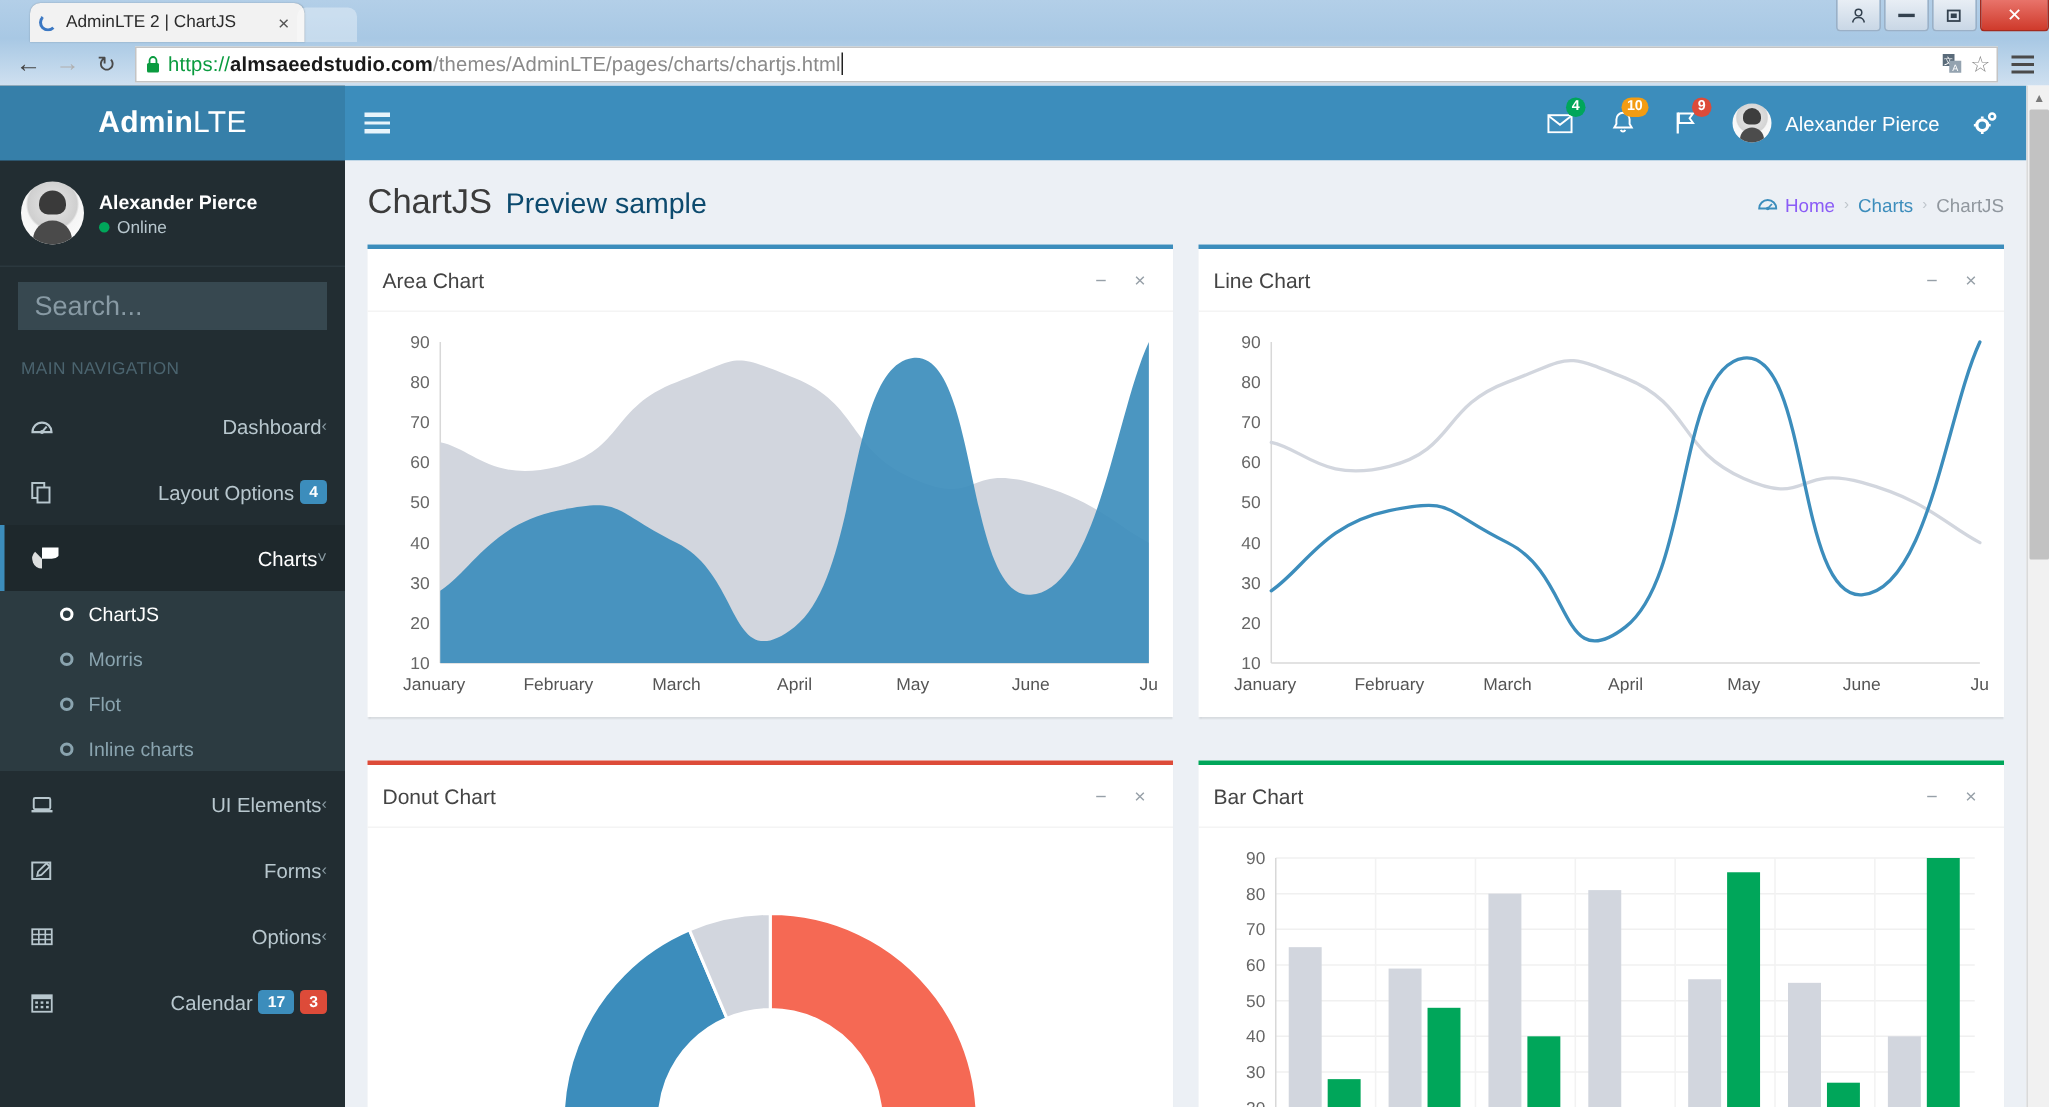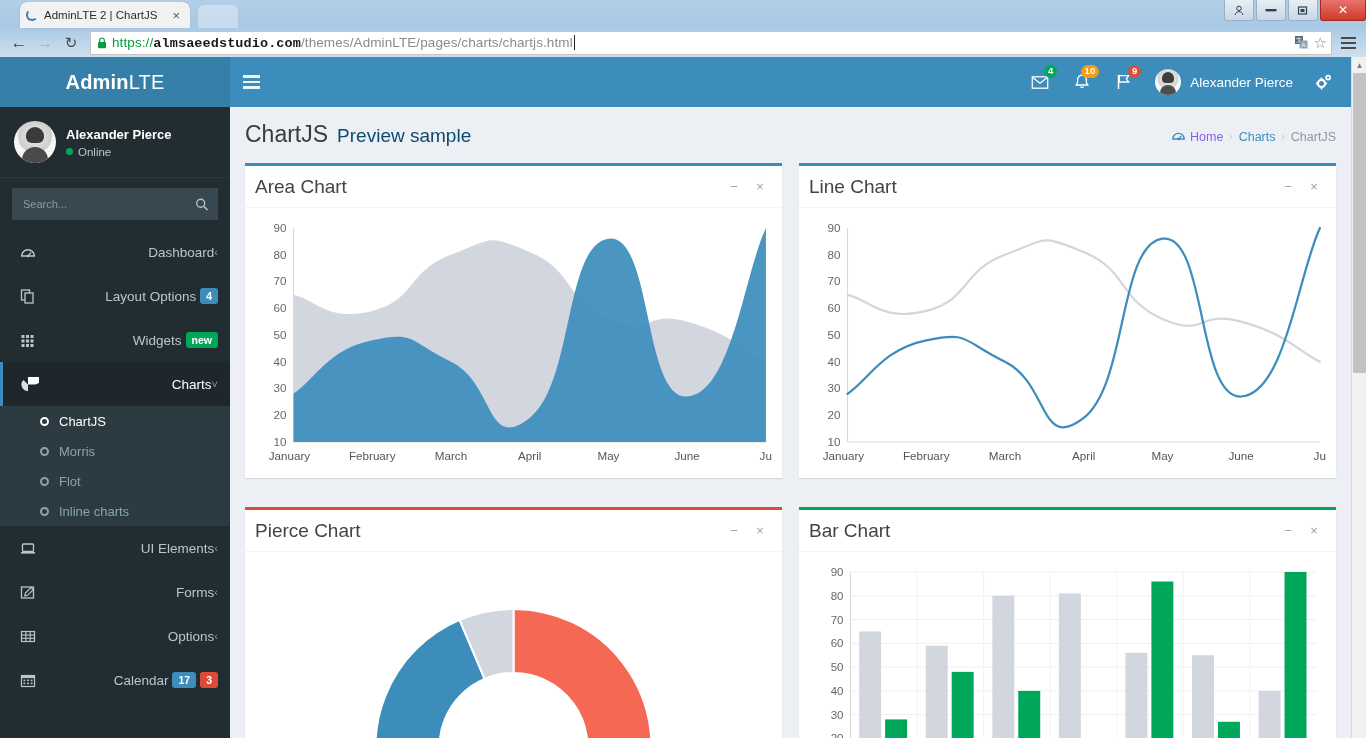--- a/index.html
+++ b/index.html
@@ -10,21 +10,21 @@
     background: #d6e4f0;
   }
 
   
   #browser-chrome {
     position: absolute; top: 0; left: 0; width: 1366px; height: 57px;
     background: linear-gradient(180deg,#b3cfe8 0%, #a8c8e4 45%, #cfe0f0 100%);
   }
   #titlebar { position: relative; height: 28px; }
   .tab {
-    position: absolute; left: 20px; top: 2px; width: 170px; height: 26px;
+    position: absolute; left: 20px; top: 2px; width: 183px; height: 26px;
     background: #f2f2f2;
     border-radius: 7px 7px 0 0;
     box-shadow: 0 0 1px rgba(0,0,0,.3);
     display: flex; align-items: center; padding: 0 6px;
   }
   .tab-spinner {
     width: 12px; height: 12px; border-radius: 50%;
     border: 2px solid #3b78c3; border-top-color: transparent; border-right-color: transparent;
     margin-right: 6px; flex: none;
   }
@@ -62,21 +62,21 @@
   .navbtn.fwd { color: #b0b0b0; font-size: 16px; }
   .navbtn.reload { font-size: 15px; color: #4a4a4a; }
   .urlbox {
     flex: 1; height: 24px; margin: 0 4px 0 6px; background: #fff;
     border: 1px solid #c4c4c4; display: flex; align-items: center;
     padding: 0 6px; position: relative;
   }
   .lock { color: #0a9b3f; font-size: 12px; margin-right: 5px; }
   .url { font-size: 13.5px; color: #8a8a8a; white-space: nowrap; letter-spacing: .1px; }
   .url .scheme { color: #0a9b3f; }
-  .url .host { color: #1a1a1a; font-weight: 600; font-family: Liberation Mono, monospace; }
+  .url .host { color: #1a1a1a; font-weight: 600; }
   .url-caret {
     display:inline-block; width: 1px; height: 15px; background: #222;
     vertical-align: -3px; margin-left: 1px;
   }
   .url-icons { position: absolute; right: 4px; display: flex; align-items: center; gap: 6px; }
   .icon-translate { font-size: 11px; color: #555; }
   .icon-star { font-size: 15px; color: #8a8a8a; }
   .menu-btn { width: 24px; display: flex; flex-direction: column; gap: 3px; align-items: center; cursor: pointer; }
   .menu-btn span { display: block; width: 15px; height: 2px; background: #4a4a4a; }
 
@@ -134,21 +134,21 @@
   .userinfo .nm { color: #fff; font-size: 13px; font-weight: bold; }
   .userinfo .st { color: #b8c7ce; font-size: 11.5px; margin-top: 4px; display: flex; align-items: center; }
   .dot-online { width:7px; height:7px; border-radius:50%; background:#00a65a; margin-right:5px; display:inline-block; }
   .searchwrap { padding: 10px 12px; }
   .searchbox {
     display: flex; background: #374850; border: 1px solid #374850; height: 32px;
     align-items: center;
   }
   .searchbox input {
     flex: 1; background: transparent; border: none; outline: none;
-    color: #ccc; font-size: 11px; padding: 0 10px;
+    color: #ccc; font-size: 18px; padding: 0 10px;
     font-family: "Liberation Sans", sans-serif;
   }
   .searchbox input::placeholder { color: #889aa4; }
   .searchbox .sbtn { width: 30px; text-align: center; color: #999; font-size: 13px; cursor: pointer; }
   .nav-header {
     padding: 10px 14px 10px; color: #4b646f; font-size: 11.5px;
     letter-spacing: .3px;
   }
   .nav-item {
     display: flex; align-items: center; height: 44px; padding: 0 12px 0 14px;
@@ -243,21 +243,21 @@
     background: #fff; border-top: 3px solid #3c8dbc;
     box-shadow: 0 1px 1px rgba(0,0,0,.1); margin-bottom: 17px;
   }
   .box.primary { border-top-color: #3c8dbc; }
   .box.danger  { border-top-color: #dd4b39; }
   .box.success { border-top-color: #00a65a; }
   .box-header {
     display: flex; align-items: center; height: 42px; padding: 0 10px;
     border-bottom: 1px solid #f4f4f4;
   }
-  .box-title { font-size: 19px; color: #444; font-weight: 400; }
+  .box-title { font-size: 14px; color: #444; font-weight: 400; }
   .box-tools { margin-left: auto; display: flex; align-items: center; gap: 2px; }
   .box-btn {
     width: 24px; height: 24px; display: flex; align-items: center; justify-content: center;
     color: #97a0a8; font-size: 13px; cursor: pointer;
   }
   .box-body { padding: 10px; }
 
   
   .chartwrap { position: relative; width: 100%; }
   svg { display: block; width: 100%; }
@@ -354,20 +354,21 @@
         <input type="text" placeholder="Search..." style="">
         <div class="sbtn">
           <svg width="13" height="13" viewBox="0 0 13 13">
                 <circle cx="5.2" cy="5.2" r="4" fill="none" stroke="#b6c2c8" stroke-width="1.4"></circle>
                 <line x1="8.2" y1="8.2" x2="12" y2="12" stroke="#b6c2c8" stroke-width="1.6"></line>
               </svg>
         </div>
       </div>
     </div>
 
+    <div class="nav-header">MAIN NAVIGATION</div>
 
     <div class="nav-item">
       <span class="ic">
         <svg width="15" height="15" viewBox="0 0 15 15">
               <path d="M1.2 11A6.3 6.3 0 0113.8 11z" fill="none" stroke="#b8c7ce" stroke-width="1.5"></path>
               <circle cx="7.5" cy="11" r="1.3" fill="#b8c7ce"></circle>
               <line x1="7.5" y1="11" x2="10.6" y2="7.4" stroke="#b8c7ce" stroke-width="1.3"></line>
             </svg>
       </span>
       <span class="lbl">Dashboard</span>
@@ -378,39 +379,20 @@
       <span class="ic">
         <svg width="15" height="15" viewBox="0 0 15 15">
               <rect x="1" y="1" width="8" height="10" fill="none" stroke="#b8c7ce" stroke-width="1.3"></rect>
               <rect x="4.5" y="4" width="8" height="10" fill="#222d32" stroke="#b8c7ce" stroke-width="1.3"></rect>
             </svg>
       </span>
       <span class="lbl">Layout Options</span>
       <span class="badge blue">4</span>
     </div>
 
-    <div class="nav-item">
-      <span class="ic">
-        <svg width="15" height="15" viewBox="0 0 15 15">
-          <g fill="#b8c7ce">
-                <rect x="1" y="2" width="3" height="3"></rect>
-                <rect x="5.5" y="2" width="3" height="3"></rect>
-                <rect x="10" y="2" width="3" height="3"></rect>
-          <rect x="1" y="6.5" width="3" height="3"></rect>
-                <rect x="5.5" y="6.5" width="3" height="3"></rect>
-                <rect x="10" y="6.5" width="3" height="3"></rect>
-          <rect x="1" y="11" width="3" height="3"></rect>
-                <rect x="5.5" y="11" width="3" height="3"></rect>
-                <rect x="10" y="11" width="3" height="3"></rect>
-              </g>
-        </svg>
-      </span>
-      <span class="lbl">Widgets</span>
-      <span class="badge green">new</span>
-    </div>
 
     <div class="nav-item active">
       <span class="ic">
         <svg width="15" height="15" viewBox="0 0 15 15">
               <path d="M7.5 7.5V1A6.5 6.5 0 1114 7.5z" fill="#fff"></path>
               <path d="M7.5 7.5L2.9 2.9A6.5 6.5 0 007.5 14z" fill="#fff" opacity=".85"></path>
             </svg>
       </span>
       <span class="lbl">Charts</span>
       <span class="caret">˅</span>
@@ -635,21 +617,21 @@
             </div>
           </div>
         </div>
       </div>
     </div>
 
     <div class="row">
       <div class="col">
         <div class="box danger">
           <div class="box-header">
-            <span class="box-title">Pierce Chart</span>
+            <span class="box-title">Donut Chart</span>
             <span class="box-tools">
               <span class="box-btn">−</span>
               <span class="box-btn">×</span>
             </span>
           </div>
           <div class="box-body">
             <div class="chartwrap">
               <svg viewBox="0 0 510 250" height="250">
                     <path d="M255,47 A138,138 0 0 1 386.80414461455393,225.88603016221748 L325.67758479331155,206.9243929855369 A74,74 0 0 0 255,111 Z" fill="#f56954" stroke="#fff" stroke-width="2"></path>
                     <path d="M386.80414461455393,225.88603016221748 A138,138 0 0 1 245.78261654317325,322.6918292499951 L250.05734510286104,258.8347490181133 A74,74 0 0 0 325.67758479331155,206.9243929855369 Z" fill="#00a65a" stroke="#fff" stroke-width="2"></path>

